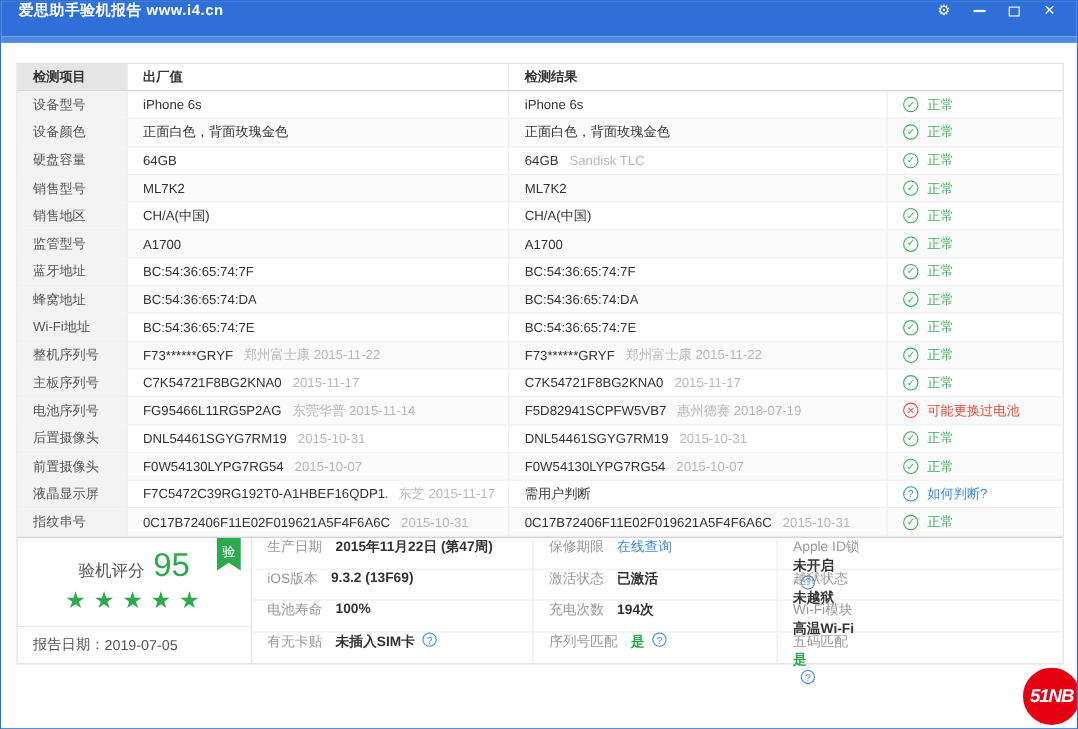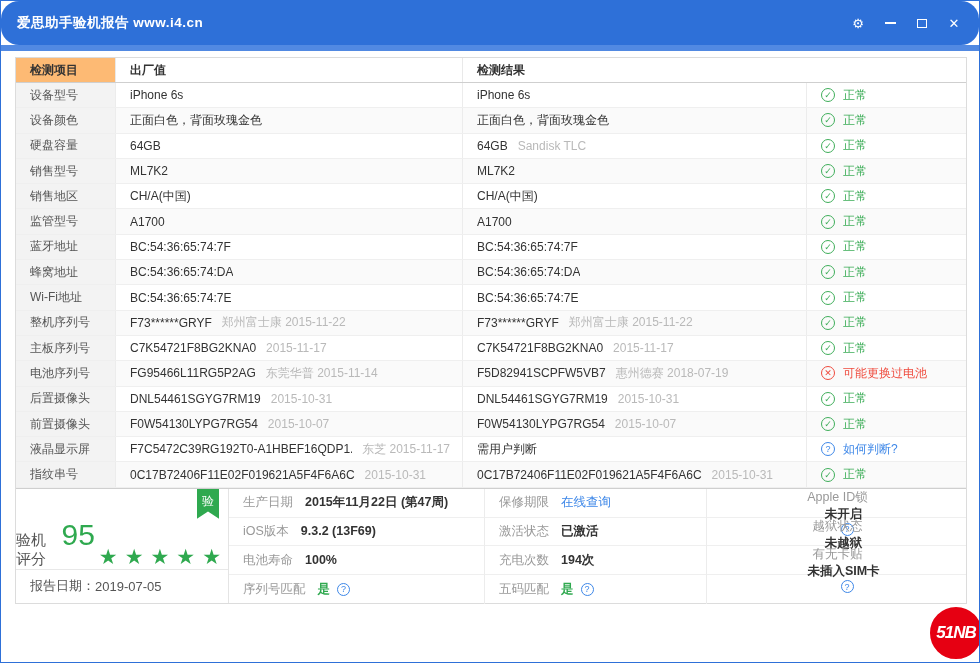--- a/index.html
+++ b/index.html
@@ -1,40 +1,40 @@
 <!DOCTYPE html>
 <html><head>
 <meta charset="utf-8">
 <style>
   * { margin:0; padding:0; box-sizing:border-box; }
   body { font-family:"Liberation Sans","DejaVu Sans",sans-serif; background:#888; }
   .window { position:relative; width:980px; height:663px; background:#fff;
             border:1px solid #2e70d8; overflow:hidden; }
 
   
-  .titlebar { height:44px; background:#2e70d8; display:flex; align-items:center;
-              padding:0 16px; color:#fff;border-radius:18px; }
+  .titlebar { height:32px; background:#2e70d8; display:flex; align-items:flex-start;
+              padding:0 16px; color:#fff; }
   .titlebar .title { font-size:13.5px; font-weight:bold; letter-spacing:.5px; }
   .win-controls { margin-left:auto; display:flex; align-items:center; gap:14px; }
   .wc { width:18px; height:18px; display:flex; align-items:center; justify-content:center;
         color:#fff; font-size:13px; cursor:pointer; }
   .min-glyph { width:11px; height:2px; background:#fff; display:block; }
   .max-glyph { width:10px; height:9px; border:1.6px solid #fff; display:block; }
   .substrip { height:6px; background:#5189e2; }
 
   
   .panel { position:absolute; left:14px; top:56px; width:952px; border:1px solid #dcdcdc;
            background:#fff; }
 
   .thead, .trow { display:grid; grid-template-columns:100px 347px 344px 1fr; }
   .thead { height:25px; font-size:12px; font-weight:bold; color:#333;
            border-bottom:1px solid #cfcfcf; }
   .thead > div { display:flex; align-items:center; padding-left:14px;
                  border-right:1px solid #e9e9e9; }
-  .thead > div:first-child { background:#fdba74; }
+  .thead > div:first-child { background:#e5e5e5; }
   .thead > div:last-child { border-right:none; }
 
   .trow { height:25.3px; font-size:12px; color:#333; border-bottom:1px solid #efefef; }
   .trow:nth-child(even) { background:#fafafa; }
   .trow > div { display:flex; align-items:center; border-right:1px solid #ececec; }
   .trow > div:last-child { border-right:none; }
   .c-item { background:#f3f3f3; padding-left:14px; color:#555; }
   .c-factory, .c-read { padding:0 12px 0 14px; justify-content:flex-start; }
   .c-factory .val, .c-read .val { white-space:nowrap; overflow:hidden; }
   .note { color:#b9b9b9; white-space:nowrap; margin-left:10px; }
@@ -49,30 +49,30 @@
   .res-question .rtext { color:#3d87e8; cursor:pointer; }
 
   
   .details { display:flex; border-top:1px solid #cfcfcf; height:115px; }
   .scorebox { width:213px; border-right:1px solid #e4e4e4; position:relative;
               display:flex; flex-direction:column; }
   .ribbon { position:absolute; top:0; right:9px; width:22px; height:30px; background:#2fa94f;
             color:#fff; font-size:12px; text-align:center; padding-top:4px;
             clip-path:polygon(0 0,100% 0,100% 100%,50% 76%,0 100%); }
   .score-top { height:81px; border-bottom:1px solid #e8e8e8; display:flex;
-               align-items:flex-end; justify-content:center; }
+               flex-direction:column; align-items:center; justify-content:center; }
   .score-line { font-size:15px; color:#555; display:flex; align-items:baseline; gap:8px; }
   .score-num { font-size:30px; color:#2fa94f; }
   .stars { color:#2fa94f; font-size:21px; letter-spacing:7px; margin-top:2px; text-indent:4px; }
   .report-date { flex:1; display:flex; align-items:center; padding-left:14px;
                  font-size:13px; color:#555; }
 
   .detail-grid { flex:1; display:grid; grid-template-columns:256px 222px 1fr;
                  grid-auto-rows:28.75px; }
-  .dcell { display:flex; align-items:center; padding-left:14px; font-size:12.5px;
+  .dcell { display:flex; padding-left:14px; font-size:12.5px;
            border-bottom:1px solid #efefef; border-right:1px solid #ececec; }
   .dcell:nth-child(3n) { border-right:none;flex-direction:column; }
   .dcell:nth-child(n+10) { border-bottom:none; }
   .dlabel { color:#999; margin-right:12px; white-space:nowrap; }
   .dvalue { color:#333; font-weight:bold; white-space:nowrap; }
   .dvalue.link { color:#3d87e8; font-weight:normal; cursor:pointer; }
   .dvalue.green { color:#2fa94f; }
   .help { width:13px; height:13px; border-radius:50%; border:1px solid #3d87e8;
           color:#3d87e8; font-size:9px; display:inline-flex; align-items:center;
           justify-content:center; margin-left:7px; cursor:pointer; flex:0 0 13px; }
@@ -440,20 +440,25 @@
     <span class="dvalue">100%</span>
 
   </div>
 
   <div class="dcell">
     <span class="dlabel">充电次数</span>
     <span class="dvalue">194次</span>
 
   </div>
 
+  <div class="dcell">
+    <span class="dlabel">Wi-Fi模块</span>
+    <span class="dvalue">高温Wi-Fi</span>
+
+  </div>
 
   <div class="dcell">
     <span class="dlabel">有无卡贴</span>
     <span class="dvalue">未插入SIM卡</span>
     <span class="help">?</span>
   </div>
 
   <div class="dcell">
     <span class="dlabel">序列号匹配</span>
     <span class="dvalue green">是</span>

